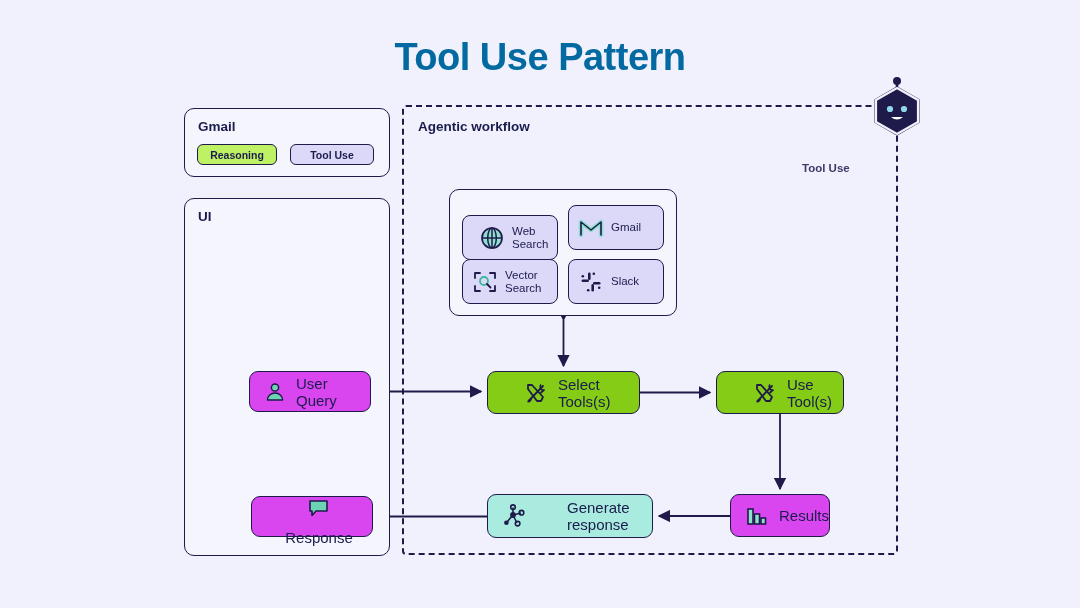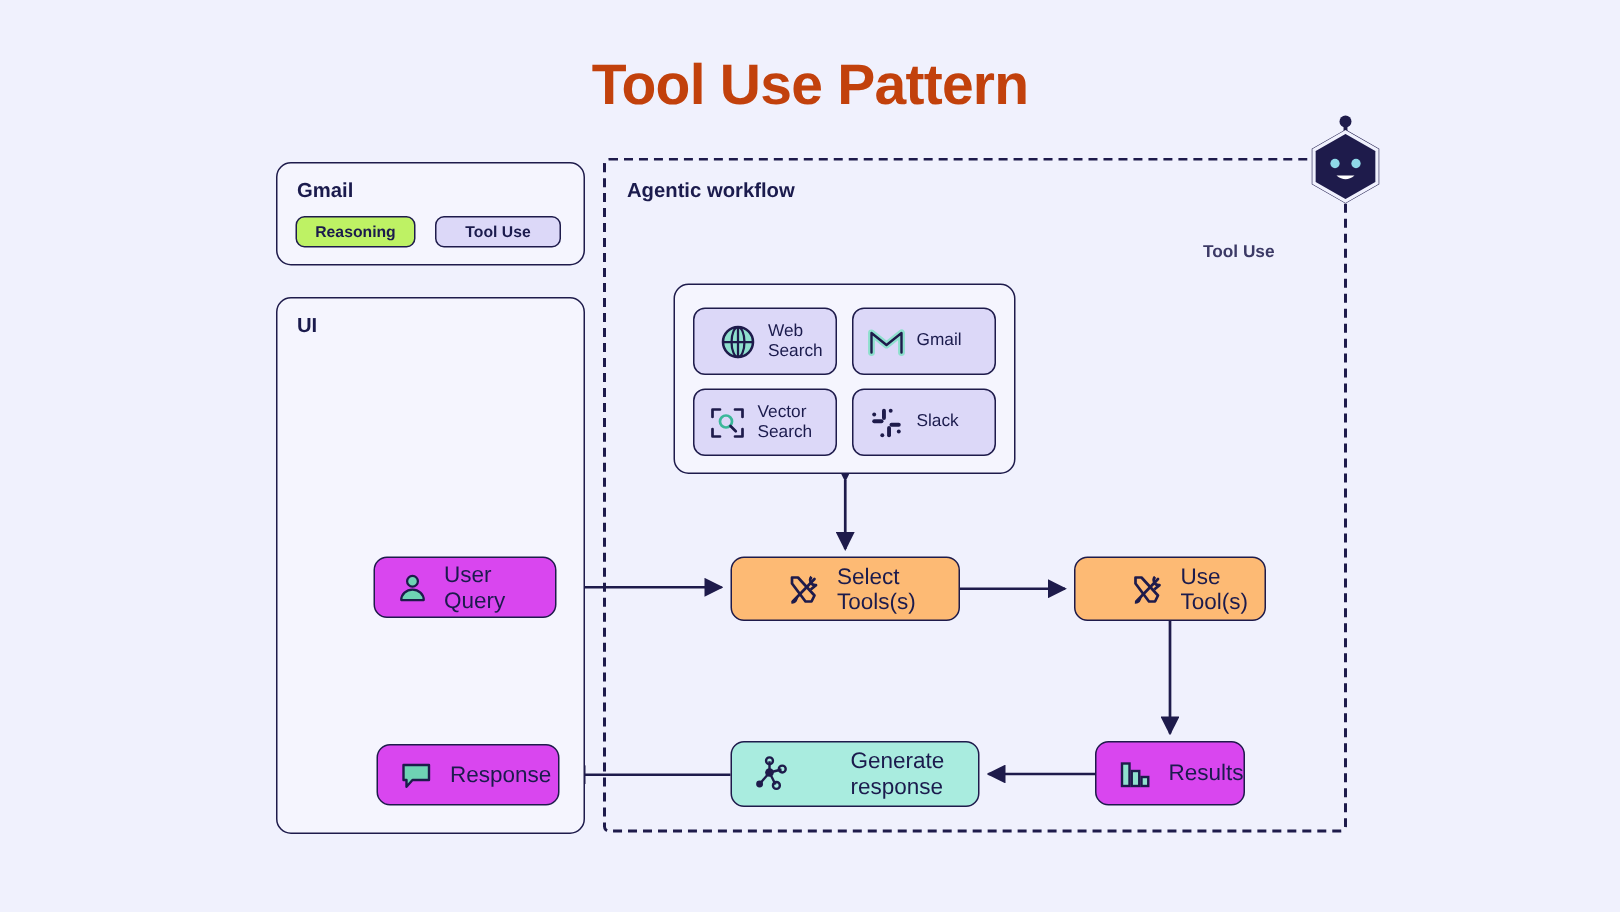--- a/index.html
+++ b/index.html
@@ -23,21 +23,21 @@
   
   #page-title {
     position: absolute;
     left: 0;
     top: 36px;
     width: 1080px;
     text-align: center;
     font-size: 38px;
     font-weight: 700;
     letter-spacing: -0.5px;
-    color: #c2410c;
+    color: #0369a1;
   }
 
   
   .panel {
     position: absolute;
     background: #F5F5FE;
     border: 1.6px solid #1E1B4B;
     border-radius: 10px;
     box-sizing: border-box;
   }
@@ -142,46 +142,46 @@
     align-items: center;
     gap: 7px;
     padding-left: 9px;
   }
   .tool-card .tool-label {
     font-size: 11.5px;
     line-height: 13px;
     color: #1B1B4D;
     font-weight: 400;
   }
-  #tool-card-0 { left: 462px; top: 205px; padding-left: 16px; }
+  #tool-card-0 { left: 462px; top: 215px; padding-left: 16px; }
   #tool-card-1 { left: 568px; top: 205px; text-align: center; }
   #tool-card-2 { left: 462px; top: 259px; }
   #tool-card-3 { left: 568px; top: 259px; }
 
   
   .node {
     position: absolute;
     border: 1.8px solid #1E1B4B;
     border-radius: 9px;
     box-sizing: border-box;
     display: flex;
     align-items: center;
     gap: 10px;
     padding-left: 14px;
     font-size: 15px;
     color: #1B1B4D;
   }
   .node.white { background: #d946ef; }
-  .node.purple { background: #fdba74; padding-left: 36px; }
+  .node.purple { background: #84cc16; padding-left: 36px; }
   .node.mint { background: #A9ECDF; }
 
   #node-user-query  { left: 249px; top: 371px; width: 122px; height: 41px; }
   #node-select-tools{ left: 487px; top: 371px; width: 153px; height: 43px; }
   #node-use-tools   { left: 716px; top: 371px; width: 128px; height: 43px; }
-  #node-response    { left: 251px; top: 496px; width: 122px; height: 41px; }
+  #node-response    { left: 251px; top: 496px; width: 122px; height: 41px; flex-direction: column; }
   #node-generate    { left: 487px; top: 494px; width: 166px; height: 44px; gap: 41px; }
   #node-results     { left: 730px; top: 494px; width: 100px; height: 43px; }
 
   
   #connectors {
     position: absolute;
     left: 0;
     top: 0;
     width: 1080px;
     height: 608px;

